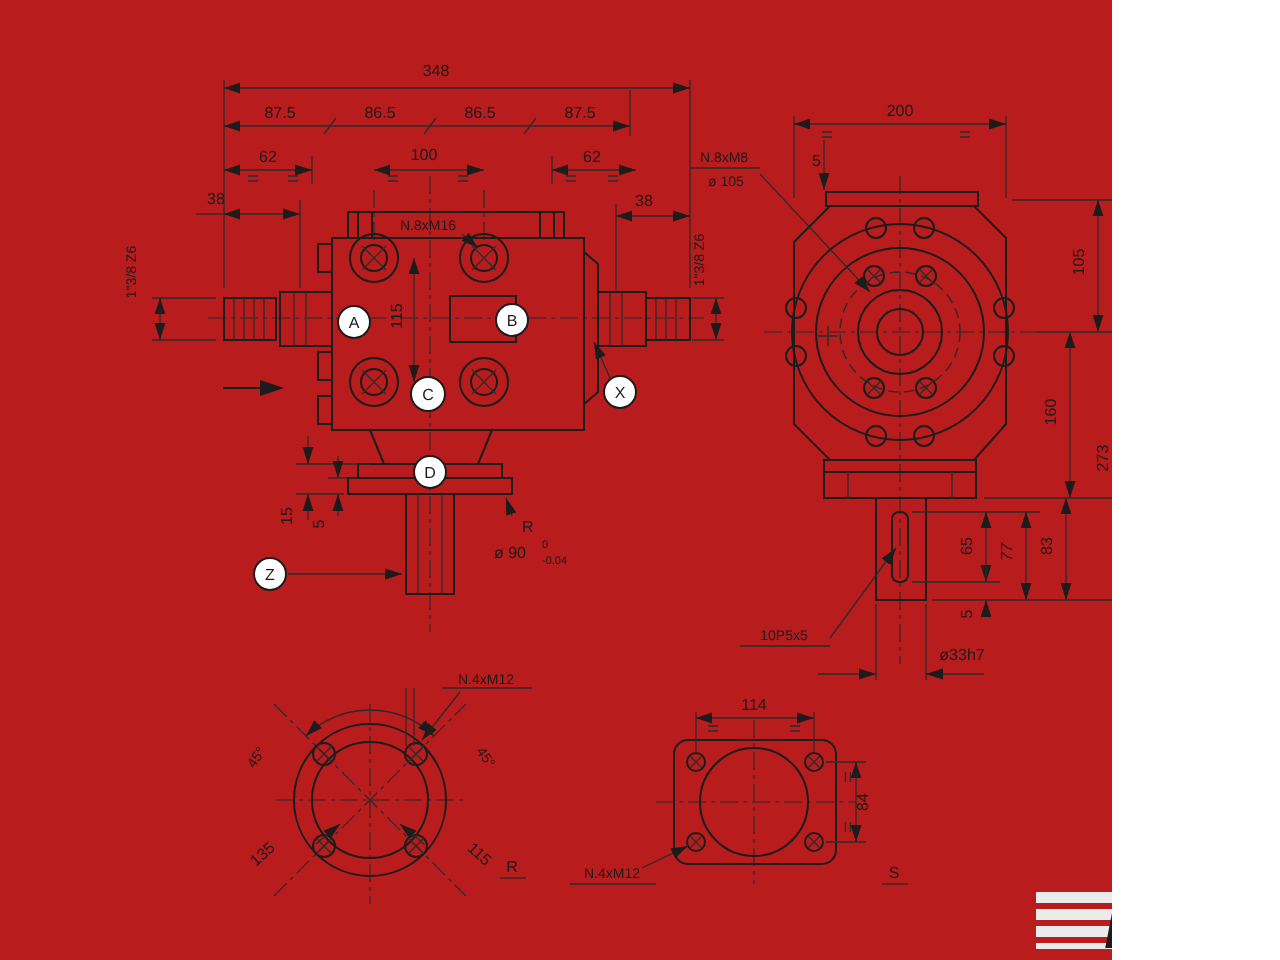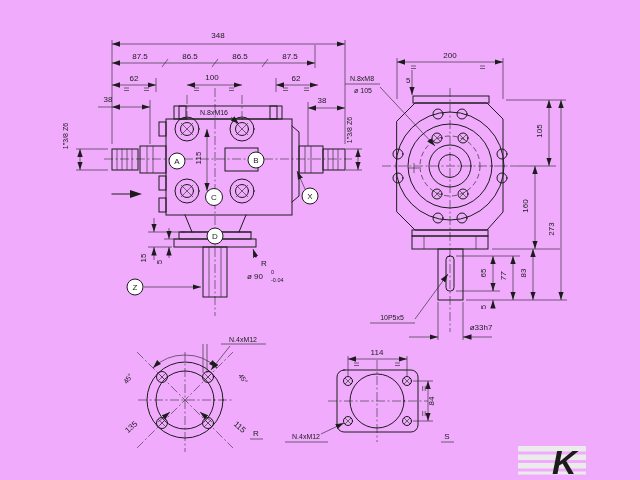--- a/index.html
+++ b/index.html
@@ -1,16 +1,16 @@
 <!DOCTYPE html>
 <html><head>
 <meta charset="utf-8">
 <style>
   html,body{margin:0;padding:0;background:#ffffff;}
-  .stage{width:640px;height:480px;position:relative;background:#f0abfc;overflow:hidden;}
+  .stage{width:556px;height:480px;position:relative;background:#b91c1c;overflow:hidden;}
   svg{display:block;}
   svg text{font-family:"Liberation Sans","DejaVu Sans",sans-serif;fill:#1b1b1b;}
   .d{font-size:8px;}
   .d7{font-size:7px;}
   .d5{font-size:5.5px;}
   .lt{font-size:8px;}
   .ln{stroke:#1c1c1c;stroke-width:1;fill:none;stroke-linecap:square;}
   .lnf{stroke:#1c1c1c;stroke-width:1;fill:#ffffff;}
   .tn{stroke:#2b2b2b;stroke-width:0.65;fill:none;}
   .cl{stroke:#2b2b2b;stroke-width:0.6;fill:none;stroke-dasharray:9 2.5 2 2.5;}

